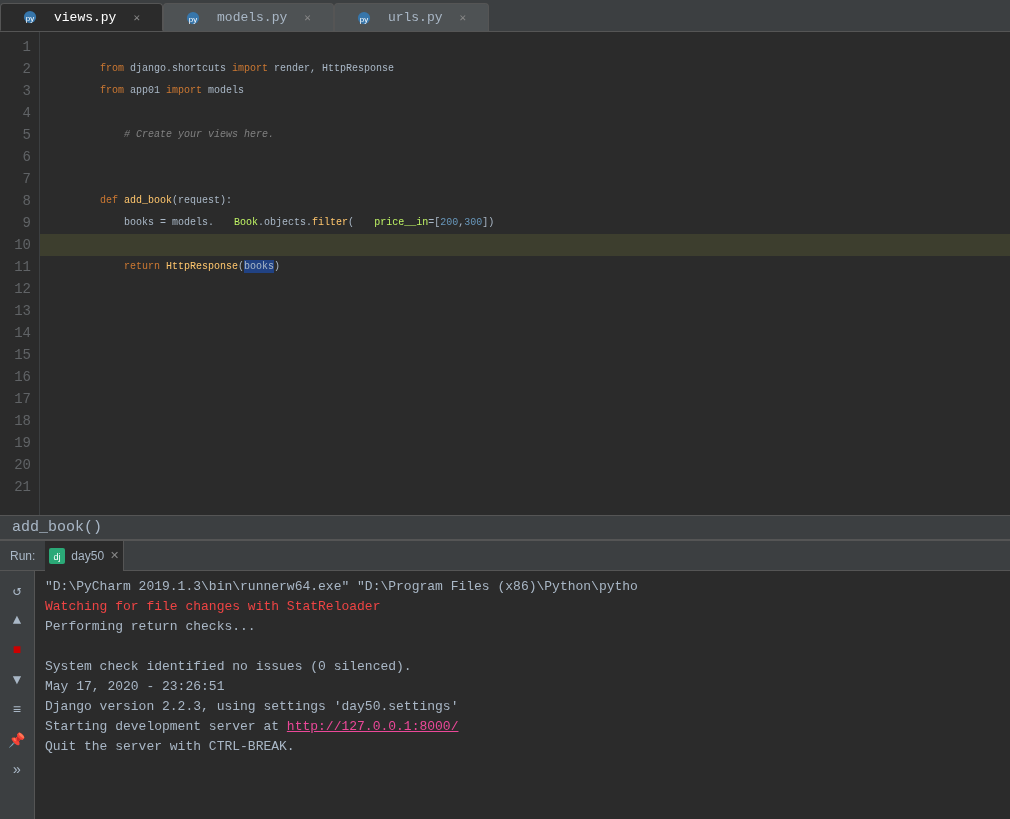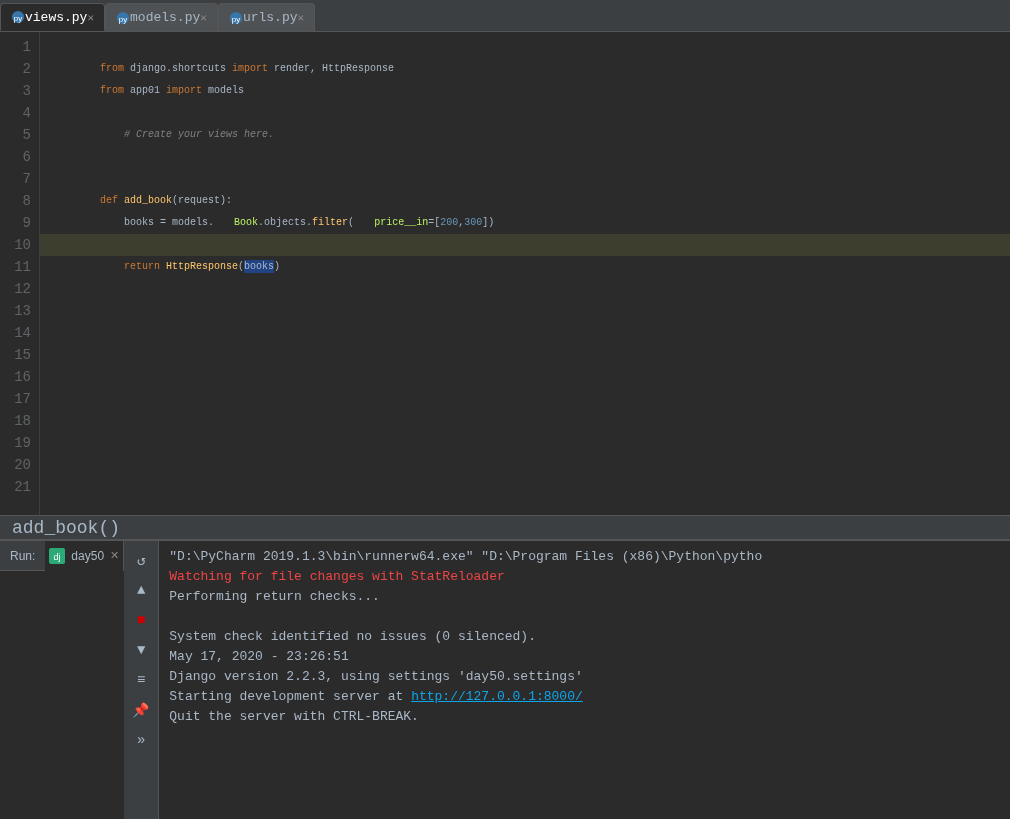--- a/index.html
+++ b/index.html
@@ -18,28 +18,28 @@
       display: flex;
       background: #3c3f41;
       border-bottom: 1px solid #555;
       height: 32px;
       align-items: flex-end;
       padding-left: 0;
     }
     .tab {
       display: flex;
       align-items: center;
-      padding: 0 10px;
+      padding: 0 22px;
       height: 28px;
       font-size: 13px;
       cursor: pointer;
       border: 1px solid #555;
       border-bottom: none;
       border-radius: 4px 4px 0 0;
-      gap: 0;
+      gap: 17px;
       background: #4e5254;
       color: #a9b7c6;
     }
     .tab.active {
       background: #2b2b2b;
       color: #ffffff;
       border-bottom: 1px solid #2b2b2b;
     }
     .tab-icon {
       width: 14px;
@@ -102,28 +102,29 @@
     }
 
     
     .editor-status {
       background: #3c3f41;
       height: 24px;
       border-top: 1px solid #555;
       display: flex;
       align-items: center;
       padding: 0 12px;
-      font-size: 18px;
+      font-size: 15px;
       color: #a9b7c6;
     }
 
     
     .run-panel {
       background: #2b2b2b;
       display: flex;
+      flex-direction: column;
       height: 280px;
       border-top: 2px solid #555;
     }
 
     .run-panel-header {
       display: flex;
       align-items: center;
       background: #3c3f41;
       height: 30px;
       border-bottom: 1px solid #555;
@@ -188,21 +189,21 @@
       padding: 6px 10px;
       font-size: 13px;
       line-height: 20px;
       color: #a9b7c6;
       overflow: hidden;
       font-family: 'Courier New', Courier, monospace;
     }
 
     .run-output .run-cmd { color: #a9b7c6; }
     .run-output .run-watching { color: #ef4444; }
-    .run-output .run-link { color: #0ea5e9; text-decoration: underline; cursor: pointer; }
+    .run-output .run-link { color: #ec4899; text-decoration: underline; cursor: pointer; }
 
     
     .kw { color: #cc7832; }
     .fn { color: #ffc66d; }
     .cls { color: #bef264; margin-left: 20px; }
     .var { color: #a9b7c6; }
     .num { color: #6897bb; }
     .comment { color: #808080; font-style: italic; }
     .param { color: #a9b7c6; }
     .paren { color: #a9b7c6; }

